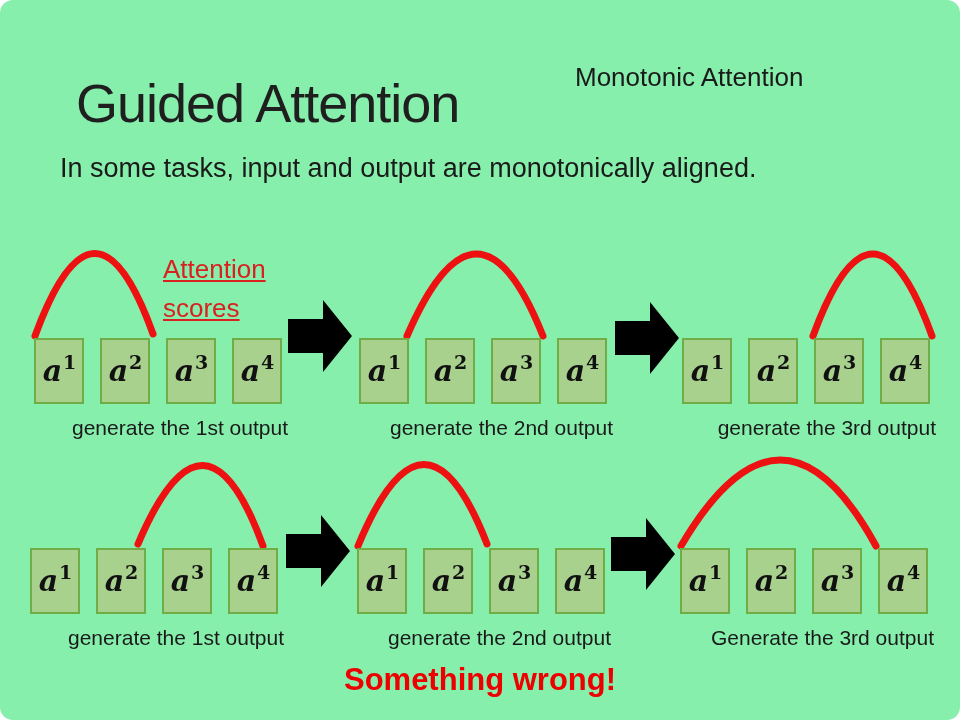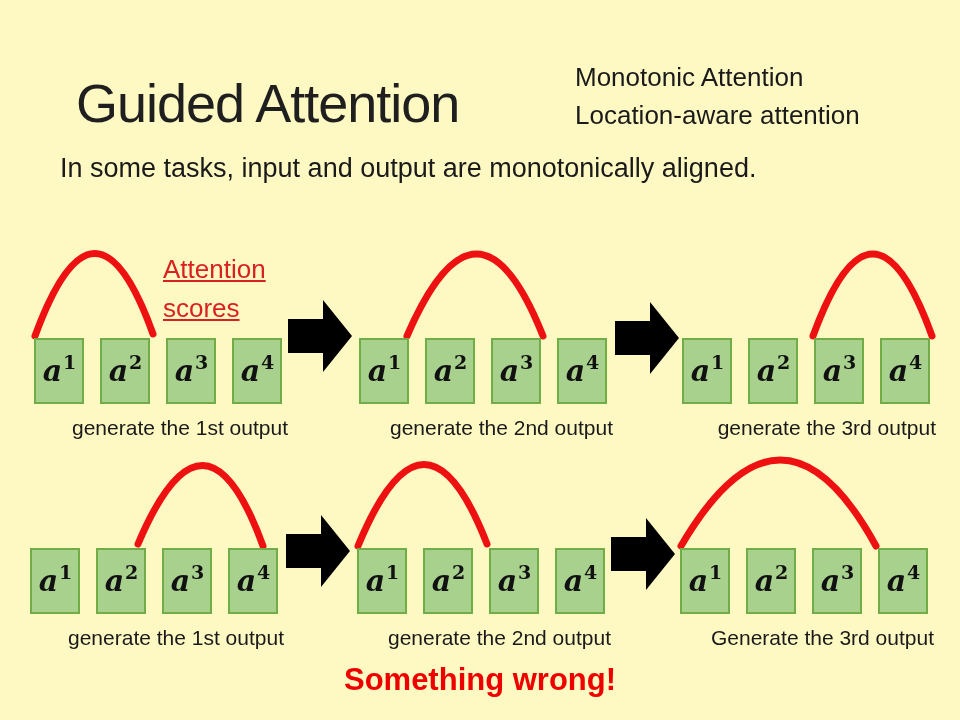--- a/index.html
+++ b/index.html
@@ -1,18 +1,18 @@
 <!DOCTYPE html>
 <html><head>
 <meta charset="utf-8">
 <style>
   html,body{margin:0;padding:0;background:#ffffff;}
   .slide{
-    position:relative; width:960px; height:720px; background:#fef9c3;
-    overflow:hidden; font-family:"Liberation Sans", sans-serif; color:#1f1f1f;
+    position:relative; width:960px; height:720px; background:#86efac;
+    overflow:hidden; font-family:"Liberation Sans", sans-serif; color:#1f1f1f;border-radius:13px;
   }
   .title{
     position:absolute; left:76px; top:72px; margin:0;
     font-size:54px; font-weight:normal; color:#1f1f1f; letter-spacing:-1px;
   }
   .header-notes{
     position:absolute; left:556px; top:58px;
     font-size:26px; line-height:38px; color:#1a1a1a;margin-left:19px;
   }
   .intro{
@@ -48,21 +48,20 @@
 </style>
 </head>
 <body>
 
 <div class="slide">
 
   <h1 class="title">Guided Attention</h1>
 
   <div class="header-notes">
     <div>Monotonic Attention</div>
-    <div>Location-aware attention</div>
   </div>
 
   <div class="intro">
     <div>In some tasks, input and output are monotonically aligned.</div>
   </div>
 
   <div class="attn-label">
     <div>Attention</div>
     <div>scores</div>
   </div>

